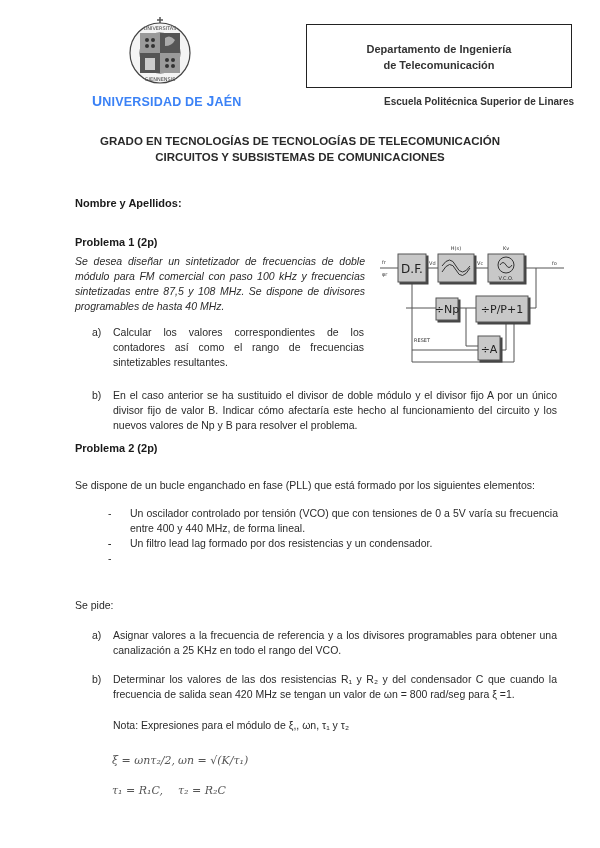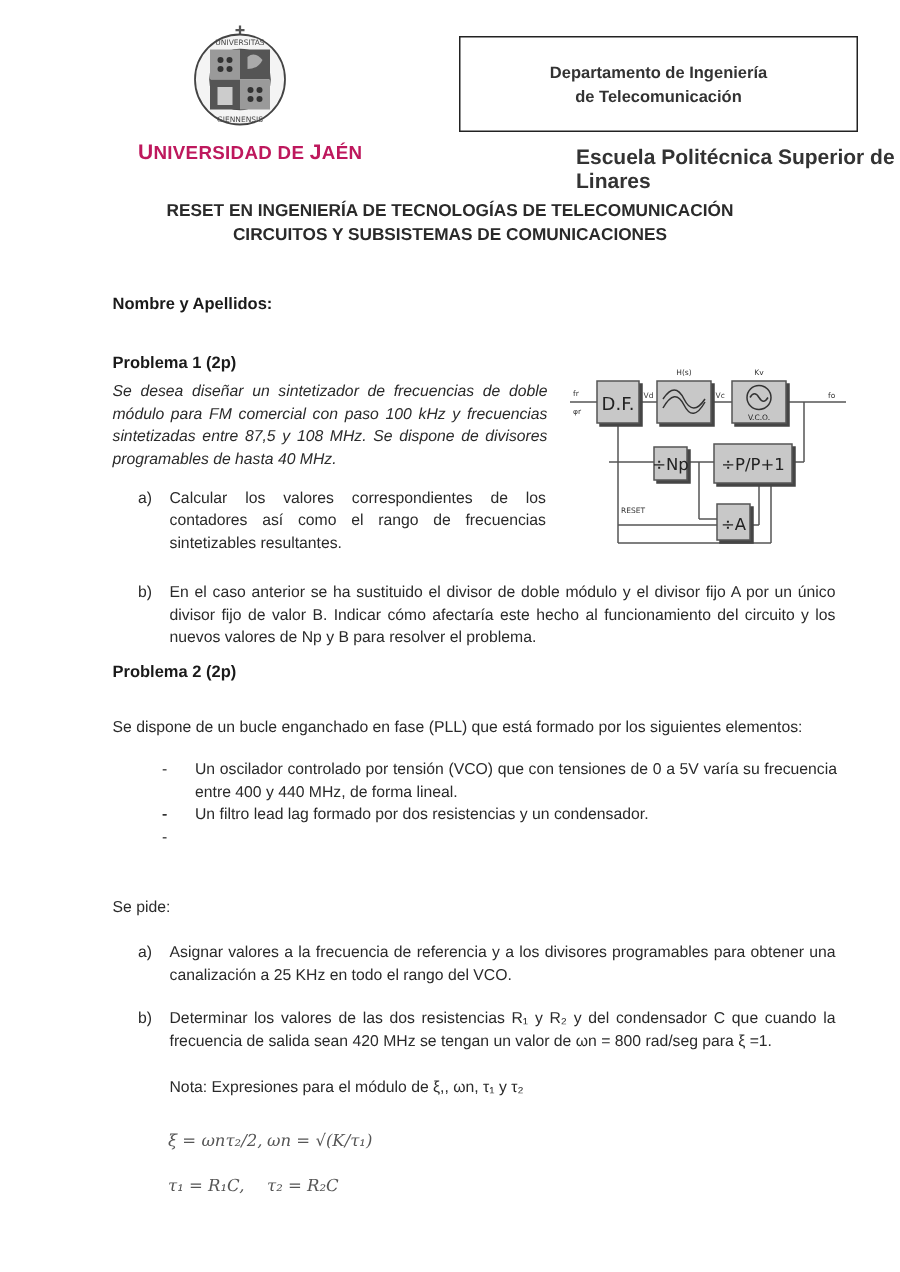--- a/index.html
+++ b/index.html
@@ -1,24 +1,24 @@
 <!DOCTYPE html>
 <html><head>
   <meta charset="utf-8">
   <style>
     html, body { margin: 0; padding: 0; background: #ffffff; }
     body { width: 600px; height: 848px; position: relative; overflow: hidden;
            font-family: "Liberation Sans", sans-serif; color: #1a1a1a; }
     .abs { position: absolute; }
     .logo { left: 125px; top: 16px; width: 70px; height: 70px; }
-    .uni-name { left: 92px; top: 93px; font-size: 12.5px; font-weight: bold; color: #be185d; letter-spacing: 0.2px; }
+    .uni-name { left: 92px; top: 93px; font-size: 12.5px; font-weight: bold; color: #3b82f6; letter-spacing: 0.2px; }
     .uni-name .big { font-size: 14px; }
     .dept-box { left: 306px; top: 24px; width: 264px; height: 62px; border: 1.5px solid #222; }
     .dept-text { position: absolute; left: 0; right: 0; top: 16px; text-align: center; font-size: 11px; line-height: 16px; font-weight: bold; color: #333; }
-    .escuela { left: 340px; top: 96px; font-size: 14px; font-weight: bold; color: #333; padding-left: 44px; }
+    .escuela { left: 340px; top: 96px; font-size: 10px; font-weight: bold; color: #333; padding-left: 44px; }
     .titles { left: 0; width: 600px; top: 133px; text-align: center; font-weight: bold; font-size: 11.5px; line-height: 16px; color: #2a2a2a; }
     .nombre { left: 75px; top: 197px; font-size: 11px; font-weight: bold; }
     .h-prob { font-size: 11px; font-weight: bold; }
     .para { font-size: 10.5px; line-height: 15px; color: #2a2a2a; }
     .justify { text-align: justify; }
     .item { position: absolute; font-size: 10.5px; line-height: 15px; color: #2a2a2a; }
     .item .lbl { position: absolute; left: 0; }
     .item .txt { display: block; text-align: justify; }
     .dash-list { left: 108px; top: 506px; width: 450px; }
     .dash-list .row { position: relative; padding-left: 22px; font-size: 10.5px; line-height: 15px; color: #2a2a2a; text-align: justify; }
@@ -59,21 +59,21 @@
 
 <div class="abs dept-box">
   <div class="dept-text">
     <div>Departamento de Ingeniería</div>
     <div>de Telecomunicación</div>
   </div>
 </div>
 <div class="abs escuela">Escuela Politécnica Superior de Linares</div>
 
 <div class="abs titles">
-  <div>RESET EN INGENIERÍA DE TECNOLOGÍAS DE TELECOMUNICACIÓN</div>
+  <div>GRADO EN TECNOLOGÍAS DE TECNOLOGÍAS DE TELECOMUNICACIÓN</div>
   <div>CIRCUITOS Y SUBSISTEMAS DE COMUNICACIONES</div>
 </div>
 
 <div class="abs nombre">Nombre y Apellidos:</div>
 
 <div class="abs h-prob" style="left:75px; top:236px;">Problema 1 (2p)</div>
 <div class="abs para justify" style="left:75px; top:254px; width:290px;font-style:italic;">Se desea diseñar un sintetizador de frecuencias de doble módulo para FM comercial con paso 100 kHz y frecuencias sintetizadas entre 87,5 y 108 MHz. Se dispone de divisores programables de hasta 40 MHz.</div>
 
 <div class="item" style="left:92px; top:325px; width:272px;">
   <span class="lbl">a)</span>

